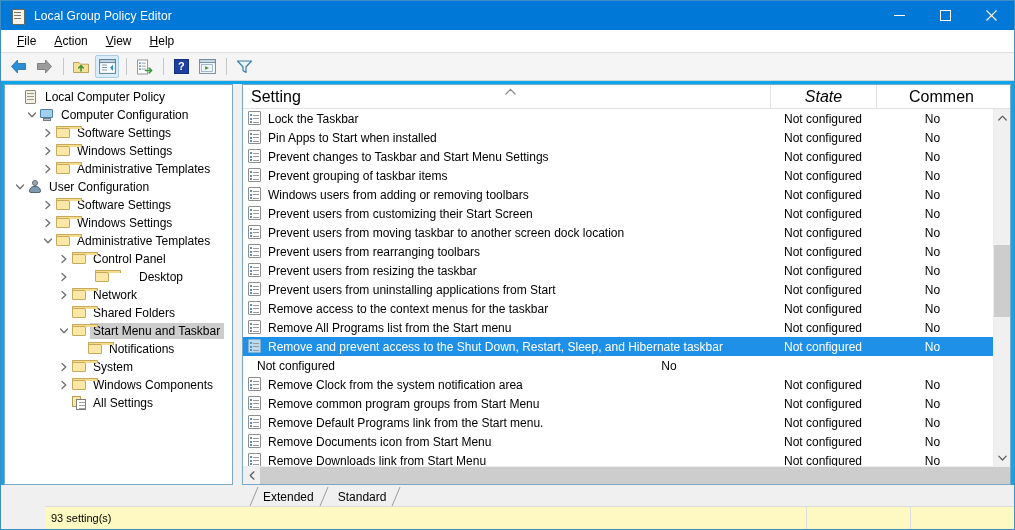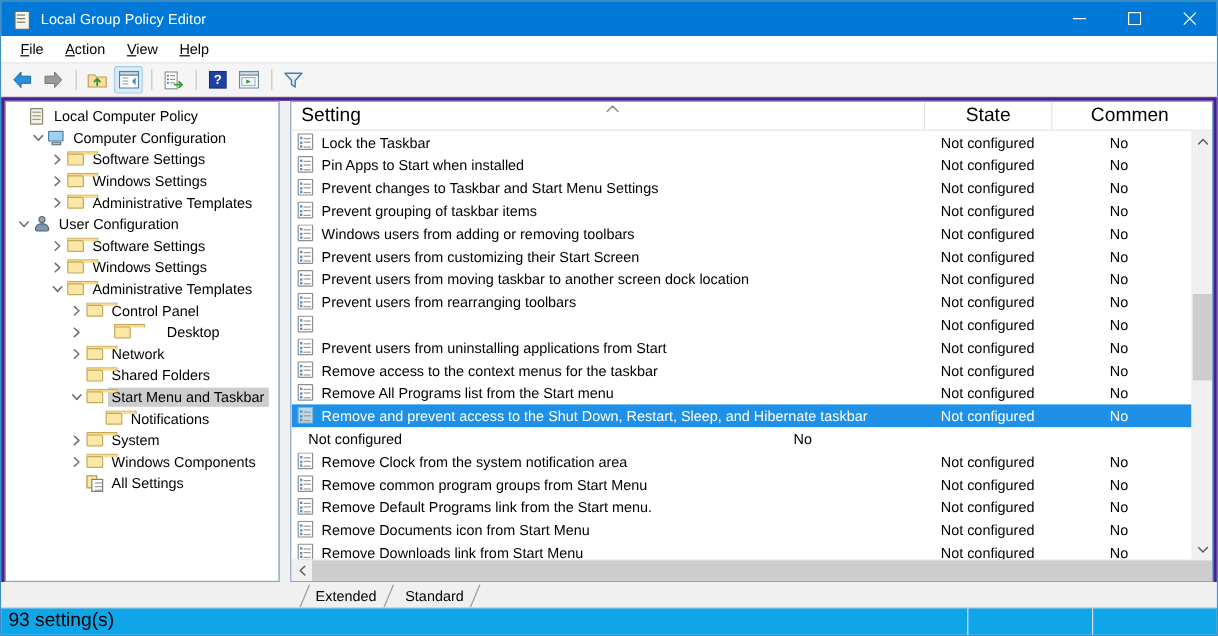--- a/index.html
+++ b/index.html
@@ -126,21 +126,21 @@
     height: 17px;
     background: #c6c6c6;
     margin: 0 5px;
     flex: 0 0 auto;
   }
 
   
   .body-area {
     flex: 1 1 auto;
     display: flex;
-    background: #4c1d95;
+    background: #0ea5e9;
     padding: 3px 3px 0 3px;
     box-sizing: border-box;
     min-height: 0;
   }
   .tree-pane {
     width: 229px;
     background: #ffffff;
     border: 1px solid #7aa9c7;
     box-sizing: border-box;
     overflow: hidden;
@@ -295,21 +295,21 @@
   }
   .lv-col {
     display: flex;
     align-items: center;
     box-sizing: border-box;
     position: relative;
     overflow: hidden;
   }
   .lv-col + .lv-col { border-left: 1px solid #e4e4e4; }
   .col-setting { flex: 0 0 527px; padding-left: 8px; }
-  .col-state   { flex: 0 0 106px; justify-content: center; }
+  .col-state   { flex: 0 0 106px; justify-content: center; font-style: italic; }
   .col-comment { flex: 1 1 auto; justify-content: center; padding-right: 4px; }
   .sort-arrow {
     position: absolute;
     left: 262px;
     top: 2px;
     color: #767676;
     font-size: 10px;
     line-height: 10px;
   }
 
@@ -458,26 +458,27 @@
     top: 0;
     width: 10px; height: 19px;
     pointer-events: none;
   }
   .tab .slash-l { left: 0; }
   .tab .slash-r { right: -5px; }
 
   
   .statusbar {
     height: 22px;
-    background: #0ea5e9;
+    background: #fef9c3;
     border-top: 1px solid #dcdcdc;
     display: flex;
     align-items: center;
     flex: 0 0 auto;
-    font-size: 16px;
+    font-size: 11px;
+    margin-left: 44px;
   }
   .status-main {
     flex: 1 1 auto;
     padding-left: 6px;
   }
   .status-seg {
     width: 103px;
     height: 22px;
     border-left: 1px solid #dcdcdc;
     flex: 0 0 auto;
@@ -955,20 +956,21 @@
               <div class="cell-setting">
                 <span class="policy-ico">
                   <span class="pg"></span>
                   <span class="dot" style="top:3px"></span>
                   <span class="dot" style="top:6.5px"></span>
                   <span class="dot" style="top:10px"></span>
                   <span class="bar" style="top:3.5px"></span>
                   <span class="bar" style="top:7px"></span>
                   <span class="bar" style="top:10.5px"></span>
                 </span>
+                <span>Prevent users from resizing the taskbar</span>
               </div>
               <div class="cell-state">Not configured</div>
               <div class="cell-comment">No</div>
             </div>
             <div class="lv-row">
               <div class="cell-setting">
                 <span class="policy-ico">
                   <span class="pg"></span>
                   <span class="dot" style="top:3px"></span>
                   <span class="dot" style="top:6.5px"></span>

